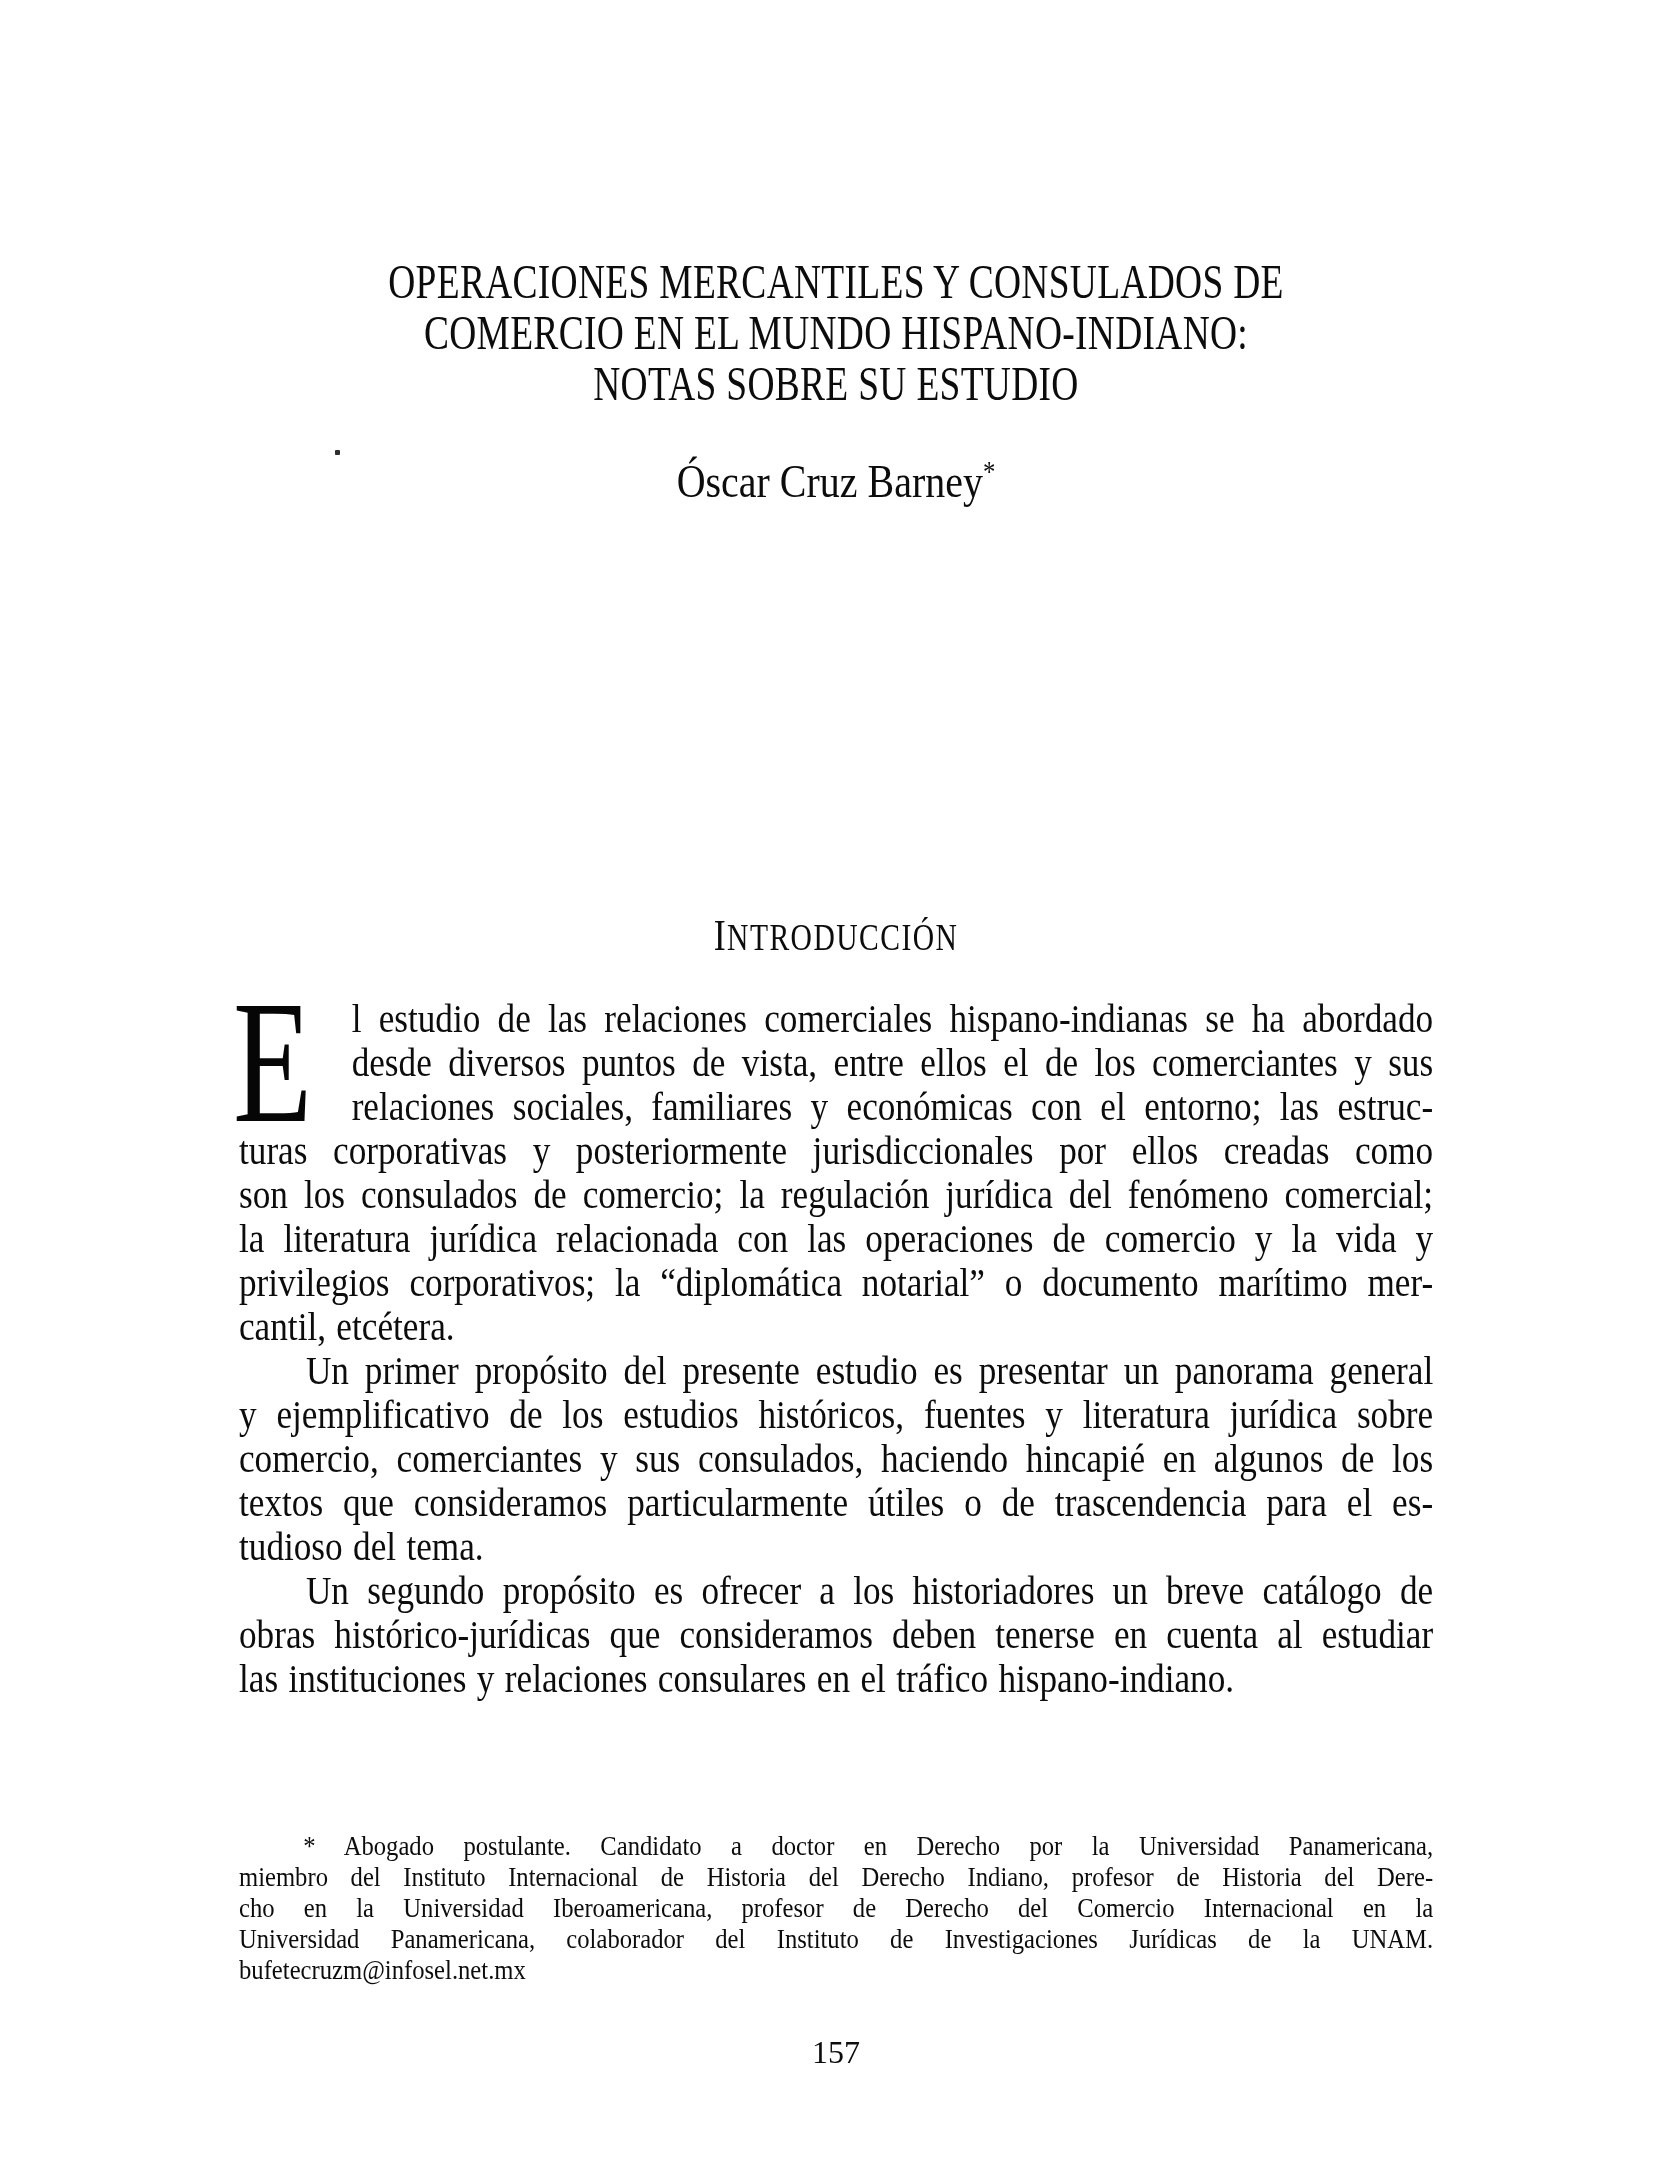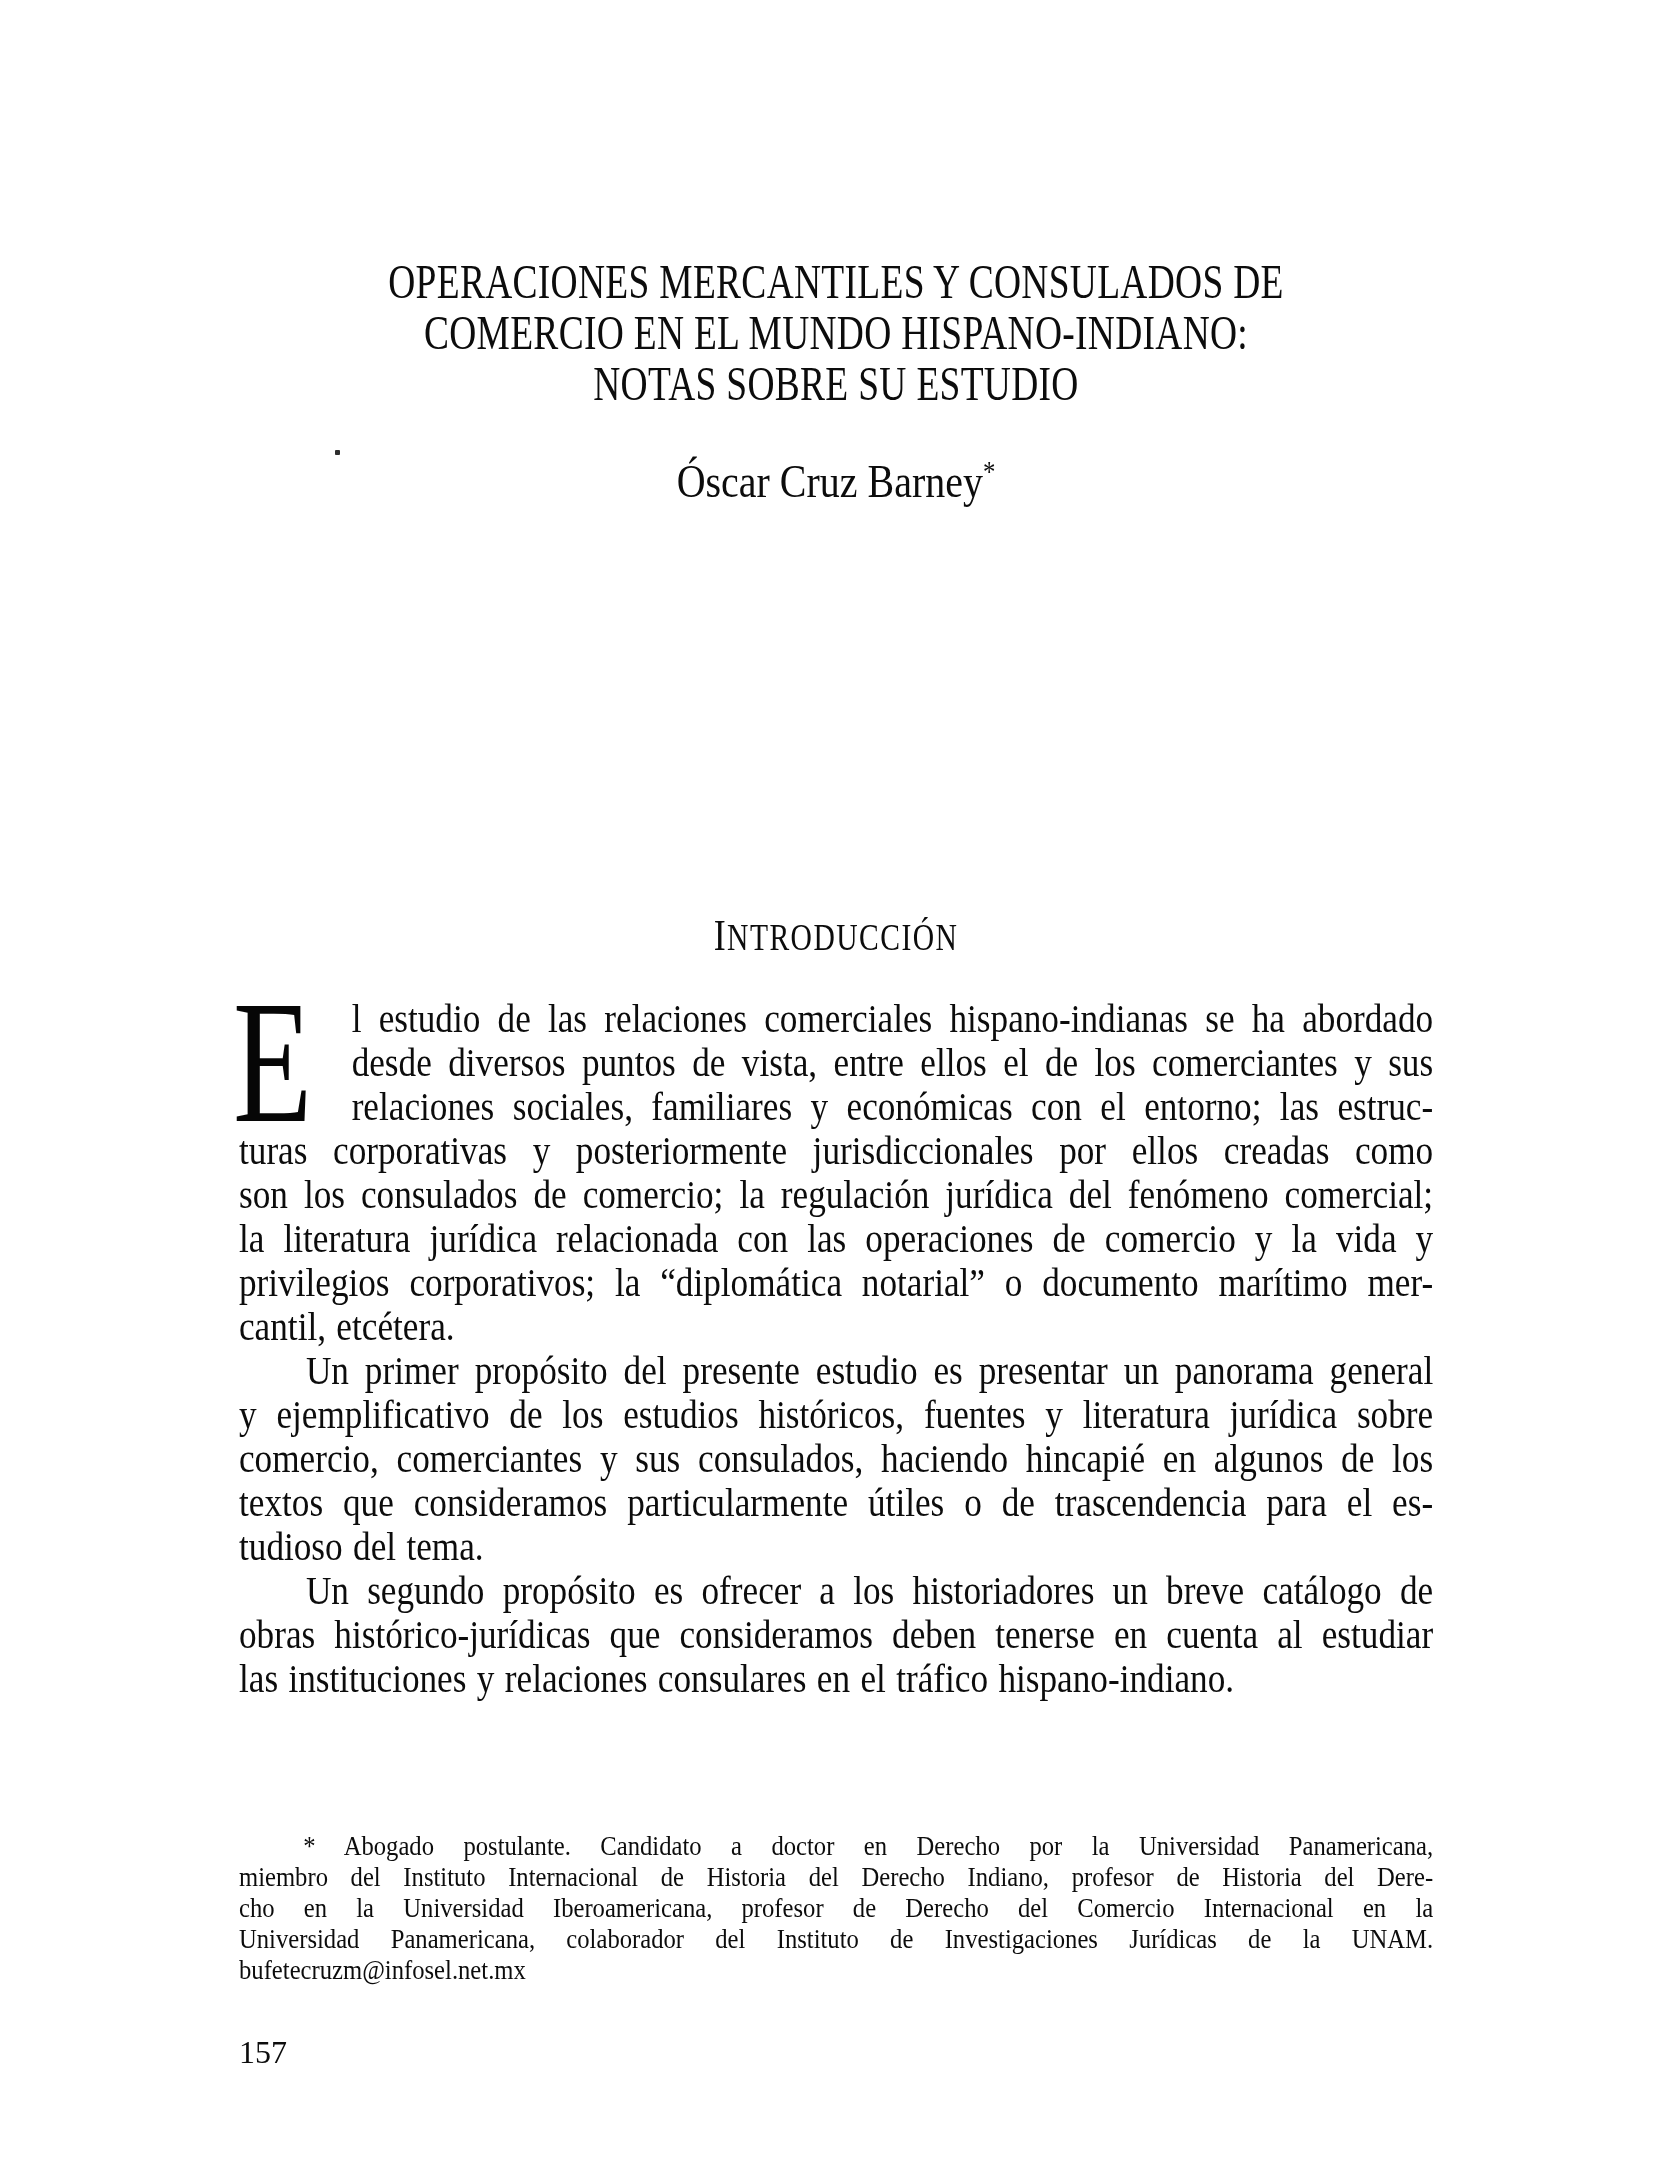--- a/index.html
+++ b/index.html
@@ -116,21 +116,21 @@
     white-space: nowrap;
     box-sizing: border-box;
   }
   .fn-line.l-indent { padding-left: 73px; }
   .fn-line.l-last { text-align-last: left; word-spacing: 0; }
 
   
   .page-number {
     position: absolute;
     left: 239px; top: 2034px; width: 1194px;
-    text-align: left;
+    text-align: center;
     font-size: 32px;
     line-height: 36px;
   }
 </style>
 </head>
 <body>
 
 <div class="page">
 
   <div class="title-block">

